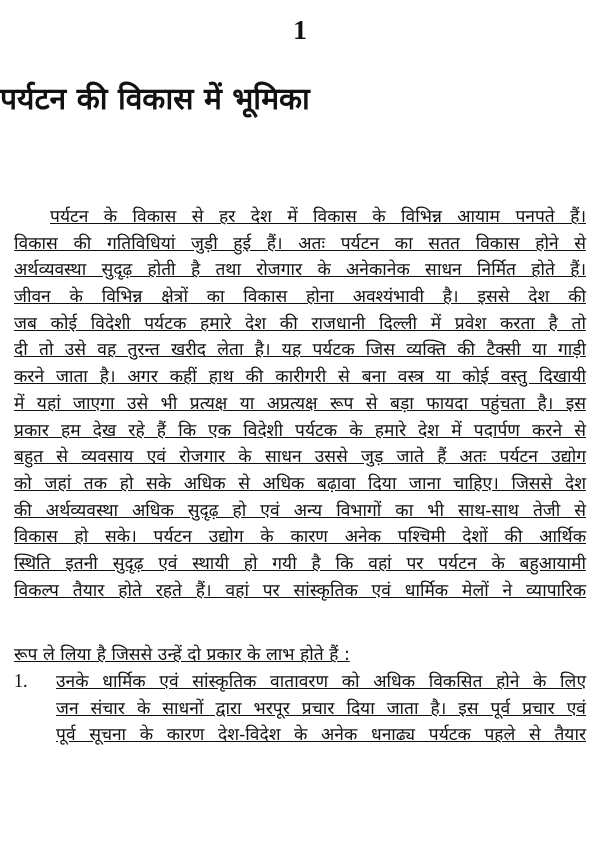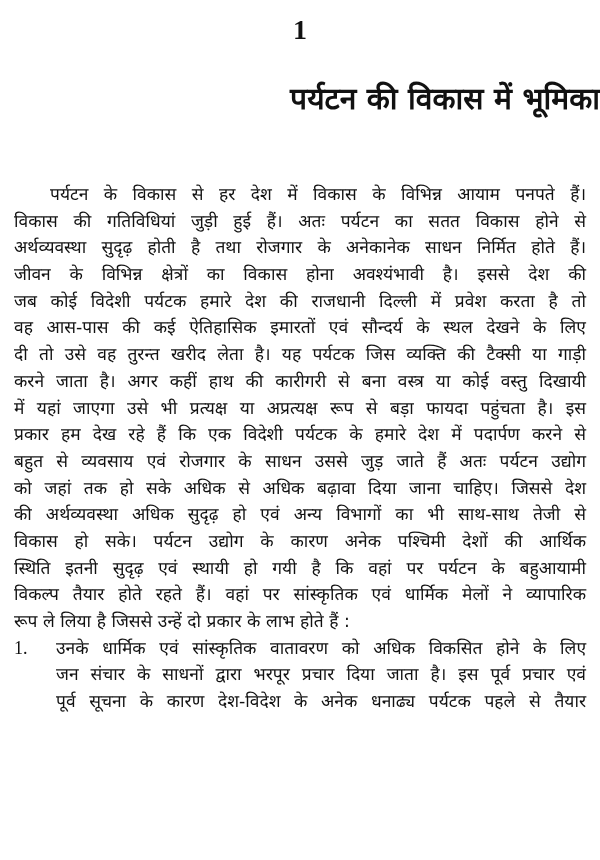--- a/index.html
+++ b/index.html
@@ -29,46 +29,48 @@
       font-family: "Liberation Serif", "DejaVu Serif", serif;
       font-weight: bold;
       font-size: 28px;
       line-height: 40px;
     }
     .chapter-title {
       position: absolute;
       top: 76px;
       left: 0;
       width: 600px;
-      text-align: right;
+      text-align: left;
       font-family: "DejaVu Sans", sans-serif;
       font-weight: bold;
       font-size: 30px;
       line-height: 46px;
     }
     .body-text {
       position: absolute;
-      top: 181px;
+      top: 203px;
       left: 14px;
       width: 572px;
+      text-decoration: underline;
     }
     .line {
       display: block;
       height: 26.7px;
       line-height: 26.7px;
       font-size: 17.4px;
       white-space: nowrap;
       text-align: justify;
       text-align-last: justify;
     }
     .line.indent {
       padding-left: 36px;
     }
     .line.last {
       text-align-last: left;
+      margin-top: 38px;
     }
     .list-item {
       position: relative;
     }
     .list-number {
       position: absolute;
       left: 0;
       top: 0;
       font-family: "Liberation Serif", "DejaVu Serif", serif;
       font-size: 18px;
@@ -88,21 +90,20 @@
   <h1 class="chapter-title" style="margin:0;">पर्यटन की विकास में भूमिका</h1>
 
   <div class="body-text">
 
     <div>
       <span class="line indent">पर्यटन के विकास से हर देश में विकास के विभिन्न आयाम पनपते हैं।</span>
       <span class="line">विकास की गतिविधियां जुड़ी हुई हैं। अतः पर्यटन का सतत विकास होने से</span>
       <span class="line">अर्थव्यवस्था सुदृढ़ होती है तथा रोजगार के अनेकानेक साधन निर्मित होते हैं।</span>
       <span class="line">जीवन के विभिन्न क्षेत्रों का विकास होना अवश्यंभावी है। इससे देश की</span>
       <span class="line">जब कोई विदेशी पर्यटक हमारे देश की राजधानी दिल्ली में प्रवेश करता है तो</span>
-      <span class="line">वह आस-पास की कई ऐतिहासिक इमारतों एवं सौन्दर्य के स्थल देखने के लिए</span>
       <span class="line">दी तो उसे वह तुरन्त खरीद लेता है। यह पर्यटक जिस व्यक्ति की टैक्सी या गाड़ी</span>
       <span class="line">करने जाता है। अगर कहीं हाथ की कारीगरी से बना वस्त्र या कोई वस्तु दिखायी</span>
       <span class="line">में यहां जाएगा उसे भी प्रत्यक्ष या अप्रत्यक्ष रूप से बड़ा फायदा पहुंचता है। इस</span>
       <span class="line">प्रकार हम देख रहे हैं कि एक विदेशी पर्यटक के हमारे देश में पदार्पण करने से</span>
       <span class="line">बहुत से व्यवसाय एवं रोजगार के साधन उससे जुड़ जाते हैं अतः पर्यटन उद्योग</span>
       <span class="line">को जहां तक हो सके अधिक से अधिक बढ़ावा दिया जाना चाहिए। जिससे देश</span>
       <span class="line">की अर्थव्यवस्था अधिक सुदृढ़ हो एवं अन्य विभागों का भी साथ-साथ तेजी से</span>
       <span class="line">विकास हो सके। पर्यटन उद्योग के कारण अनेक पश्चिमी देशों की आर्थिक</span>
       <span class="line">स्थिति इतनी सुदृढ़ एवं स्थायी हो गयी है कि वहां पर पर्यटन के बहुआयामी</span>
       <span class="line">विकल्प तैयार होते रहते हैं। वहां पर सांस्कृतिक एवं धार्मिक मेलों ने व्यापारिक</span>

